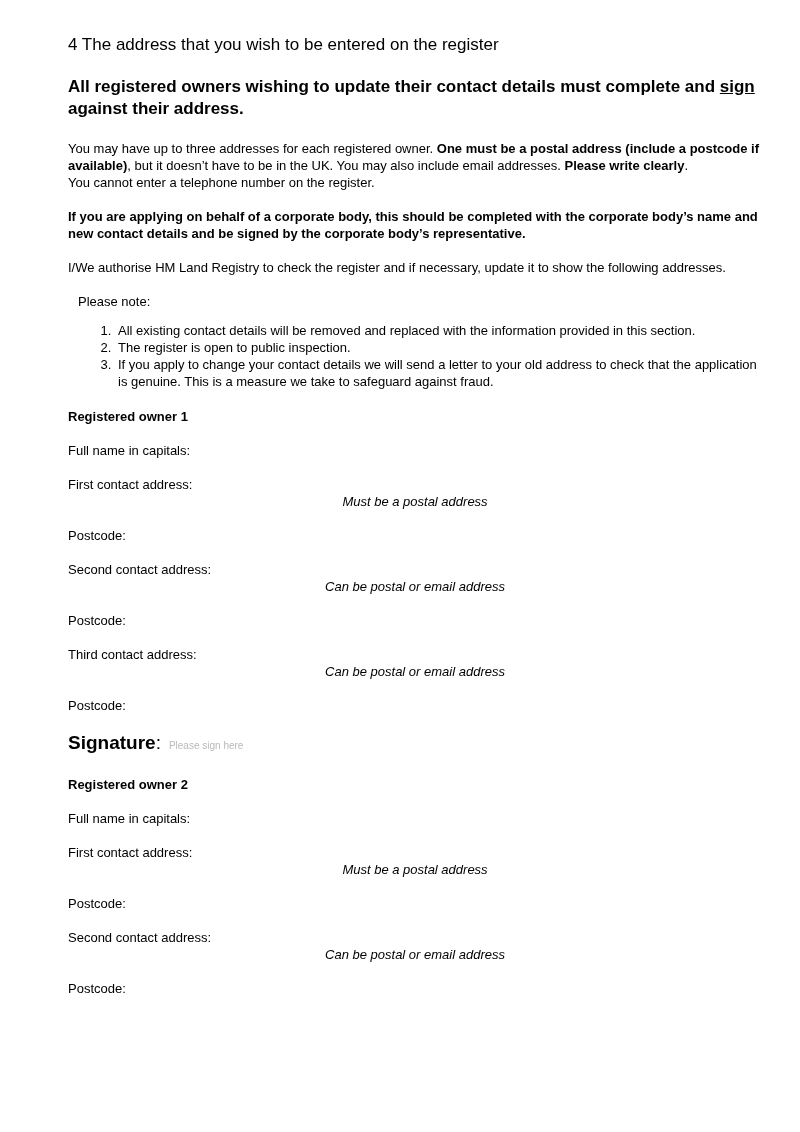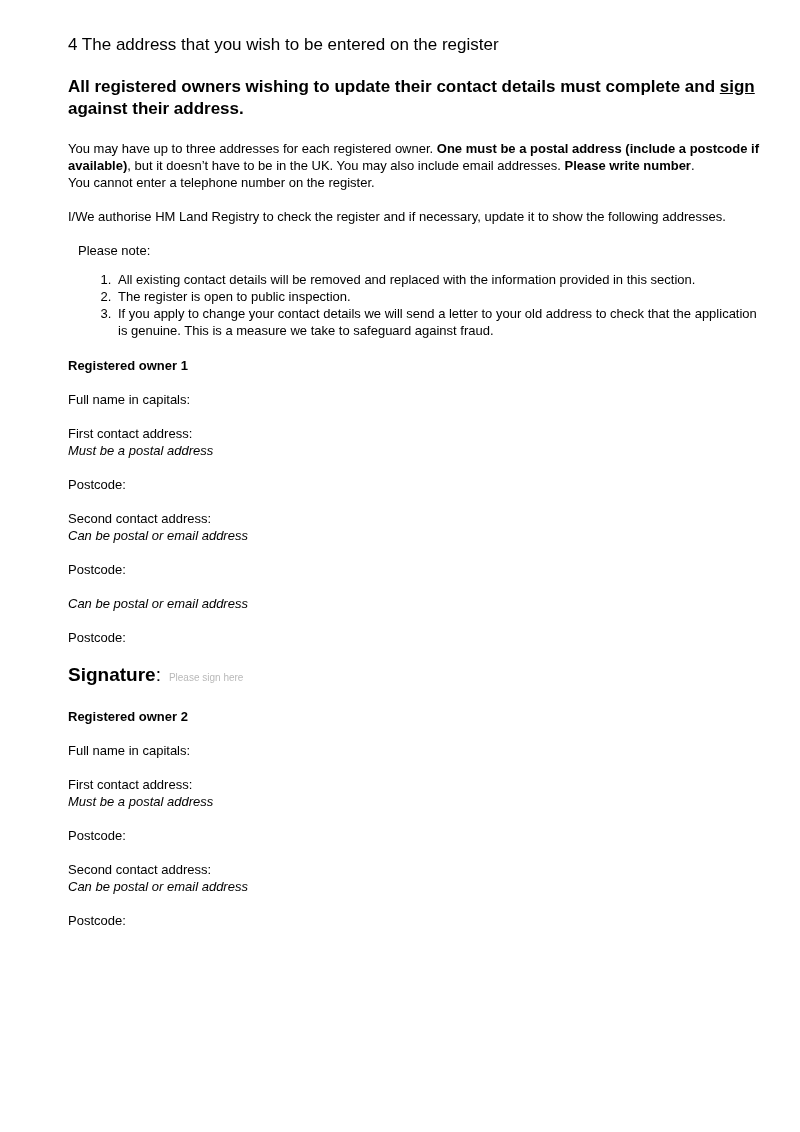--- a/index.html
+++ b/index.html
@@ -56,21 +56,21 @@
     font-size: 13px;
     font-weight: 700;
     line-height: 17px;
     margin: 0 0 17px 0;
   }
   .group {
     font-size: 13px;
     line-height: 17px;
     margin: 0 0 17px 0;
   }
-  .hint { font-style: italic; }
+  .hint { font-style: italic; text-align: center; }
   .signature-row {
     margin: 18px 0 19px 0;
     line-height: 22px;
   }
   .sig-label {
     font-size: 19px;
     font-weight: 700;
   }
   .sig-colon {
     font-size: 19px;
@@ -86,22 +86,23 @@
 </head>
 <body>
 
 <div class="page">
 
   <h1 class="section-heading">4 The address that you wish to be entered on the register</h1>
 
 
   <div class="emphasis-heading"><span>All registered owners wishing to update their contact details must complete and </span><span class="u">sign</span><span> against their address.</span></div>
 
-  <p><span>You may have up to three addresses for each registered owner. </span><span class="bold">One must be a postal address (include a postcode if available)</span><span>, but it doesn’t have to be in the UK. You may also include email addresses. </span><span class="bold">Please write number</span><span>.</span><br><span>You cannot enter a telephone number on the register.</span></p>
+  <p><span>You may have up to three addresses for each registered owner. </span><span class="bold">One must be a postal address (include a postcode if available)</span><span>, but it doesn’t have to be in the UK. You may also include email addresses. </span><span class="bold">Please write clearly</span><span>.</span><br><span>You cannot enter a telephone number on the register.</span></p>
 
+  <p class="bold">If you are applying on behalf of a corporate body, this should be completed with the corporate body’s name and new contact details and be signed by the corporate body’s representative.</p>
 
   <p>I/We authorise HM Land Registry to check the register and if necessary, update it to show the following addresses.</p>
 
   <div class="note-label">Please note:</div>
   <ol class="notes">
     <li>All existing contact details will be removed and replaced with the information provided in this section.</li>
     <li>The register is open to public inspection.</li>
     <li>If you apply to change your contact details we will send a letter to your old address to check that the application is genuine. This is a measure we take to safeguard against fraud.</li>
   </ol>
 
@@ -124,20 +125,21 @@
     <div class="group">
       <div>Second contact address:</div>
       <div class="hint">Can be postal or email address</div>
     </div>
 
     <div class="group">
       <div>Postcode:</div>
     </div>
 
     <div class="group">
+      <div>Third contact address:</div>
       <div class="hint">Can be postal or email address</div>
     </div>
 
     <div class="group">
       <div>Postcode:</div>
     </div>
 
     <div class="signature-row"><span class="sig-label">Signature</span><span class="sig-colon">:</span><span class="sig-placeholder">Please sign here</span></div>
   </section>
 

